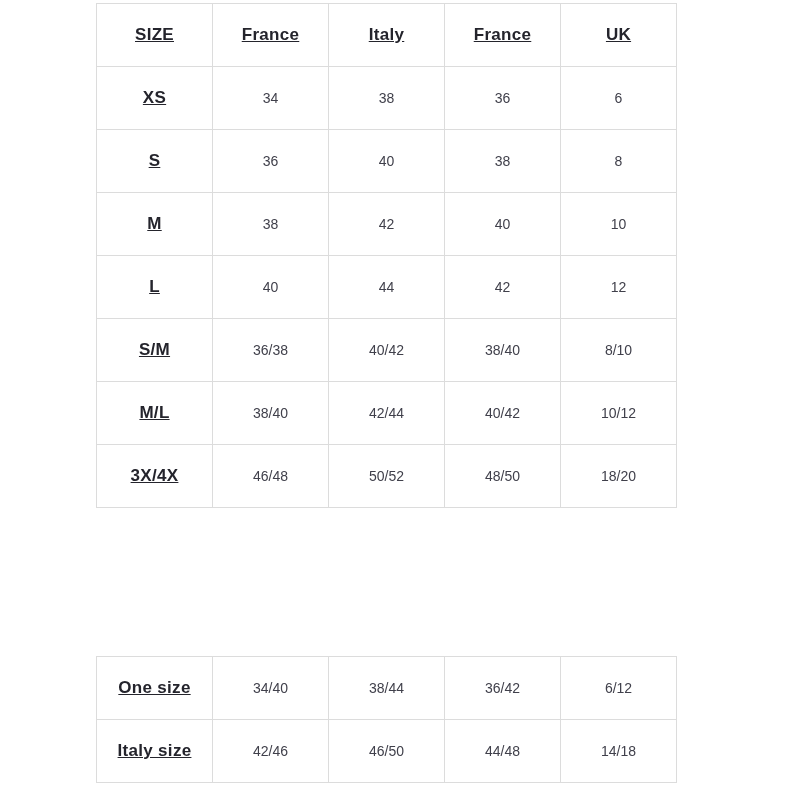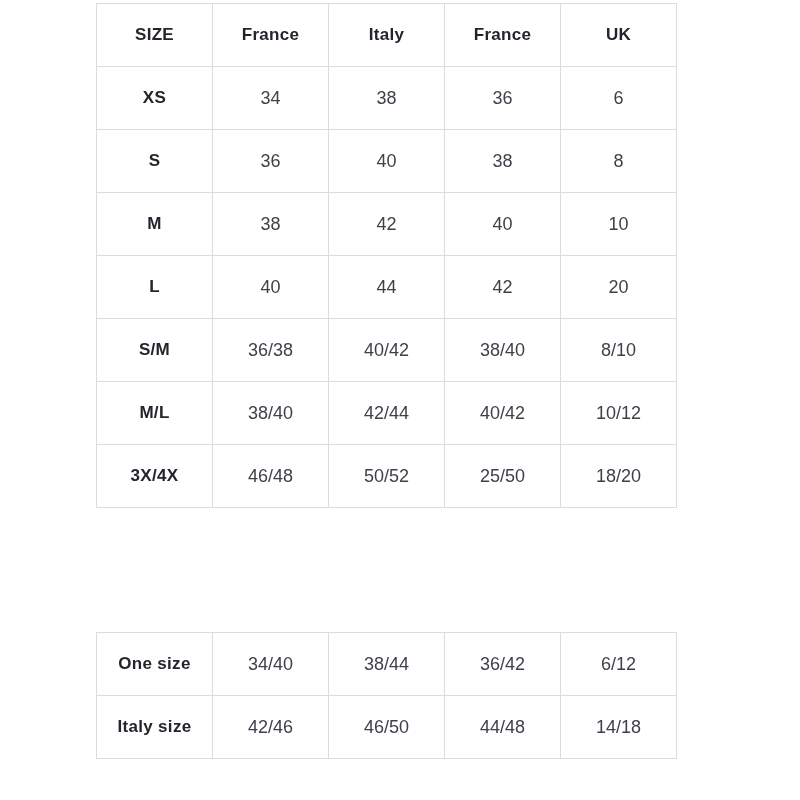--- a/index.html
+++ b/index.html
@@ -18,39 +18,40 @@
     background: #ffffff;
   }
   table.size-table {
     position: absolute;
     left: 96px;
     border-collapse: collapse;
     table-layout: fixed;
     background: #ffffff;
   }
   table.table-main { top: 3px; }
-  table.table-special { top: 632px; }
+  table.table-special { top: 656px; }
   .size-table th,
   .size-table td {
     border: 1px solid #dcdcdc;
     width: 115px;
     height: 62px;
     padding: 0;
     text-align: center;
     vertical-align: middle;
     white-space: nowrap;
   }
   .size-table th {
     font-size: 17px;
     font-weight: 700;
     color: #24242c;
     letter-spacing: 0.3px;
+    text-decoration: underline;
   }
   .size-table td {
-    font-size: 18px;
+    font-size: 14px;
     font-weight: 400;
     color: #40404b;
   }
 </style>
 </head>
 <body>
 
 <div class="page">
 
   <table class="size-table table-main">
@@ -83,41 +84,41 @@
         <td>38</td>
         <td>42</td>
         <td>40</td>
         <td>10</td>
       </tr>
       <tr>
         <th>L</th>
         <td>40</td>
         <td>44</td>
         <td>42</td>
-        <td>20</td>
+        <td>12</td>
       </tr>
       <tr>
         <th>S/M</th>
         <td>36/38</td>
         <td>40/42</td>
         <td>38/40</td>
         <td>8/10</td>
       </tr>
       <tr>
         <th>M/L</th>
         <td>38/40</td>
         <td>42/44</td>
         <td>40/42</td>
         <td>10/12</td>
       </tr>
       <tr>
         <th>3X/4X</th>
         <td>46/48</td>
         <td>50/52</td>
-        <td>25/50</td>
+        <td>48/50</td>
         <td>18/20</td>
       </tr>
     </tbody>
   </table>
 
   <table class="size-table table-special">
     <tbody>
       <tr>
         <th>One size</th>
         <td>34/40</td>

